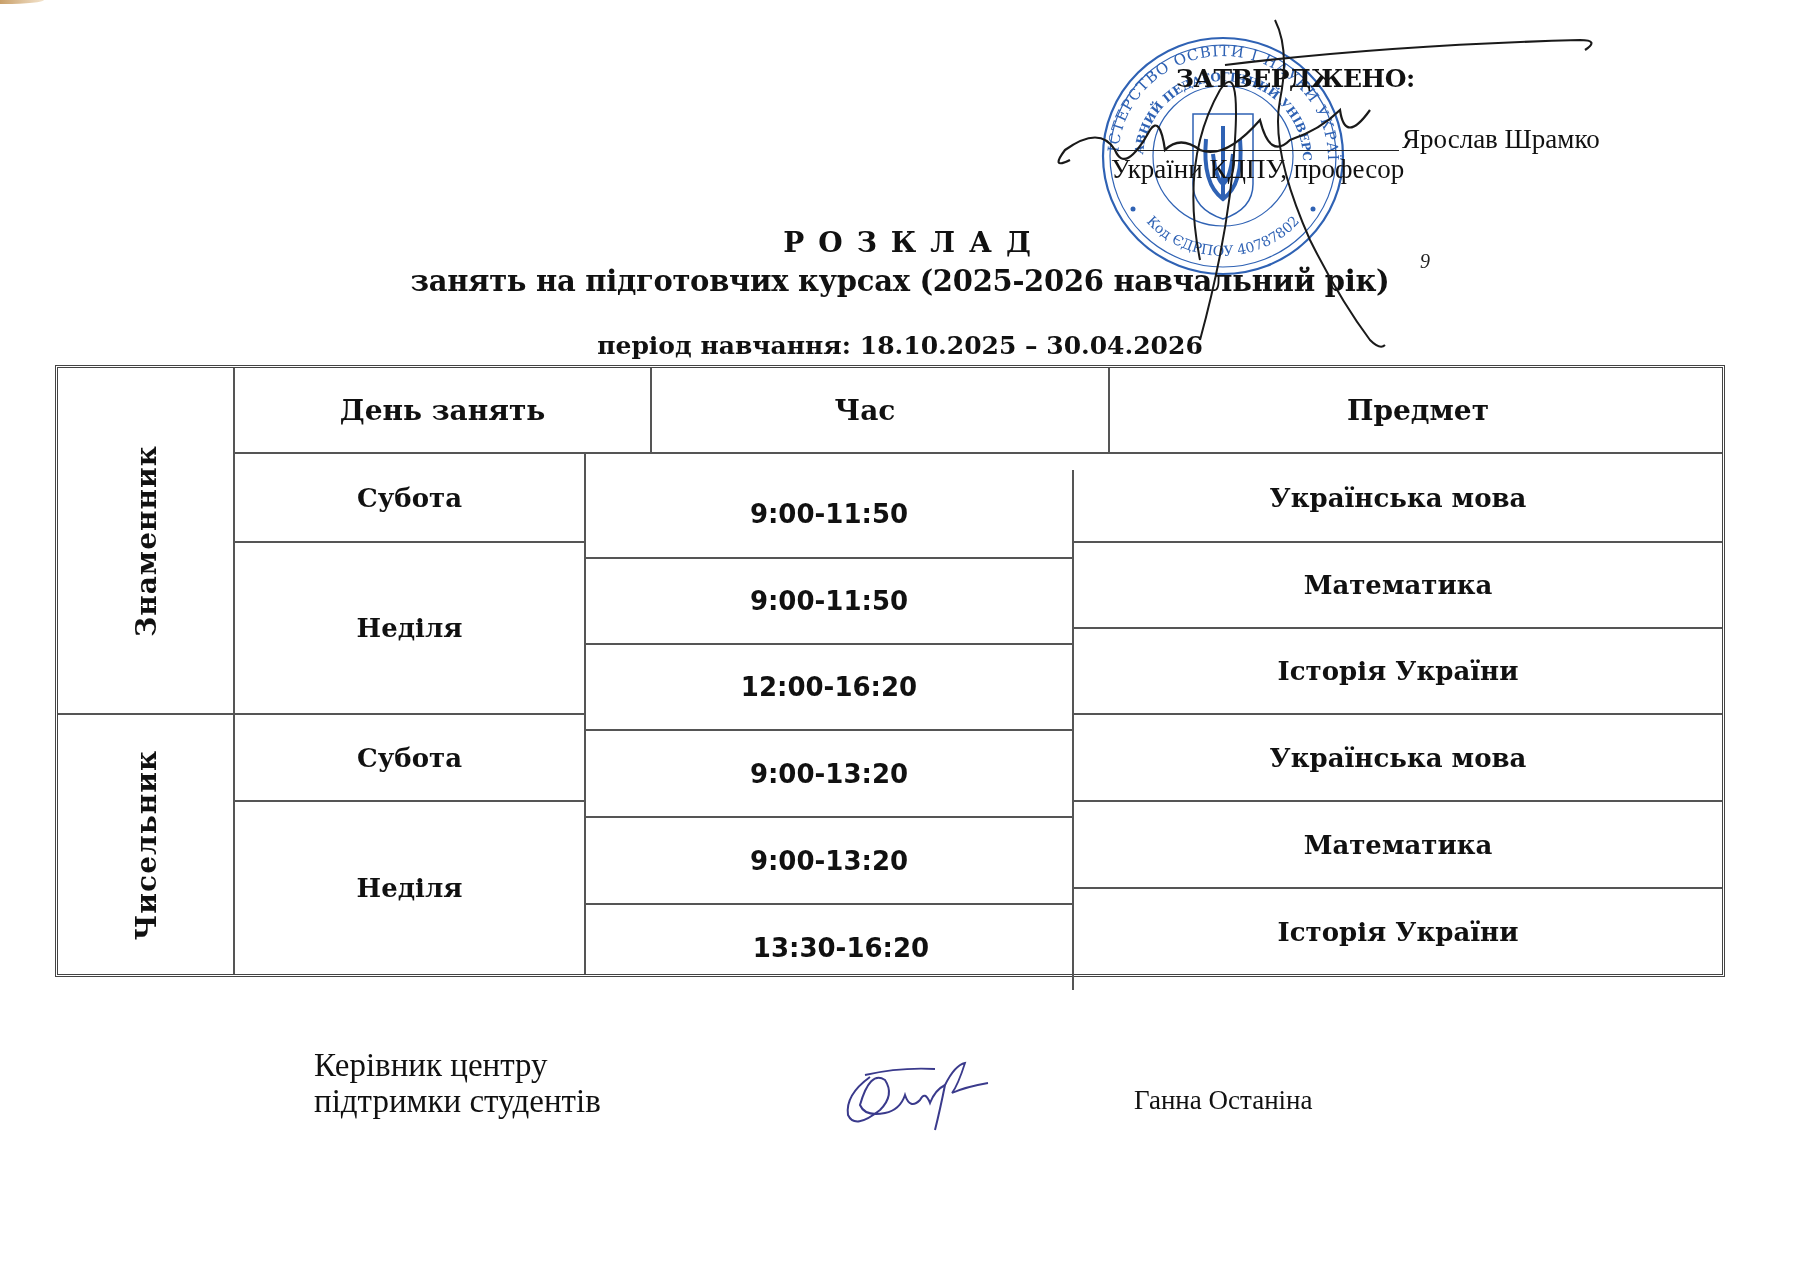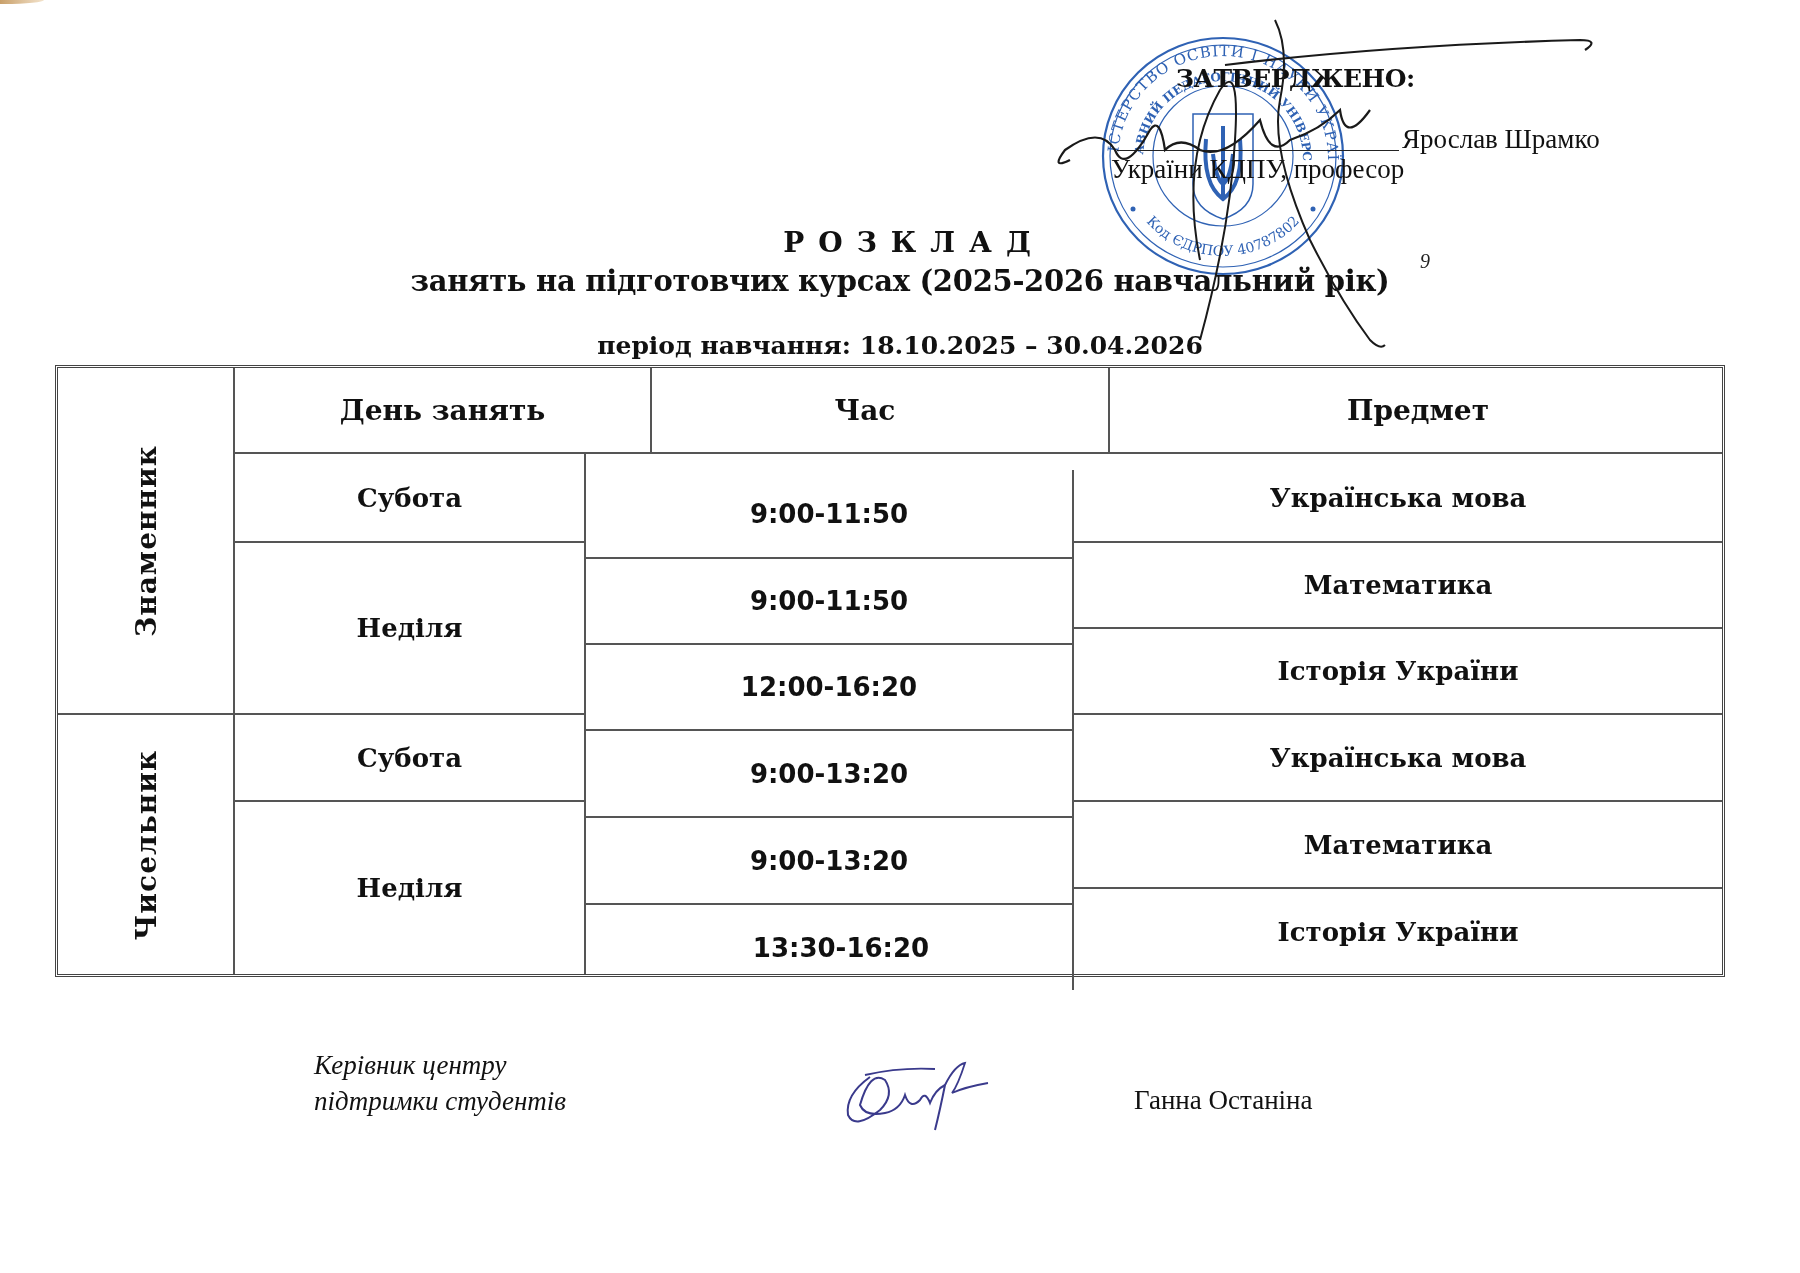--- a/index.html
+++ b/index.html
@@ -70,21 +70,21 @@
     transform:translate(-50%,-50%) rotate(-90deg);
     white-space:nowrap; font-family:"DejaVu Serif", serif; font-weight:bold; font-size:28px;
     letter-spacing:1px;
   }
   .noright { border-right:none; }
   .nobottom { border-bottom:none; }
 
   
   .footer-role {
     position:absolute; left:314px; top:1047px; font-family:"Liberation Serif", serif;
-    font-size:27px; line-height:36px; color:#111;font-style:italic;
+    font-size:33px; line-height:36px; color:#111;
   }
   .footer-name {
     position:absolute; left:1134px; top:1085px; font-family:"Liberation Serif", serif;
     font-size:27px; color:#111;text-align:right;
   }
   .footer-signature { position:absolute; left:840px; top:1055px; width:150px; height:80px; }
 </style>
 </head>
 <body>
 

